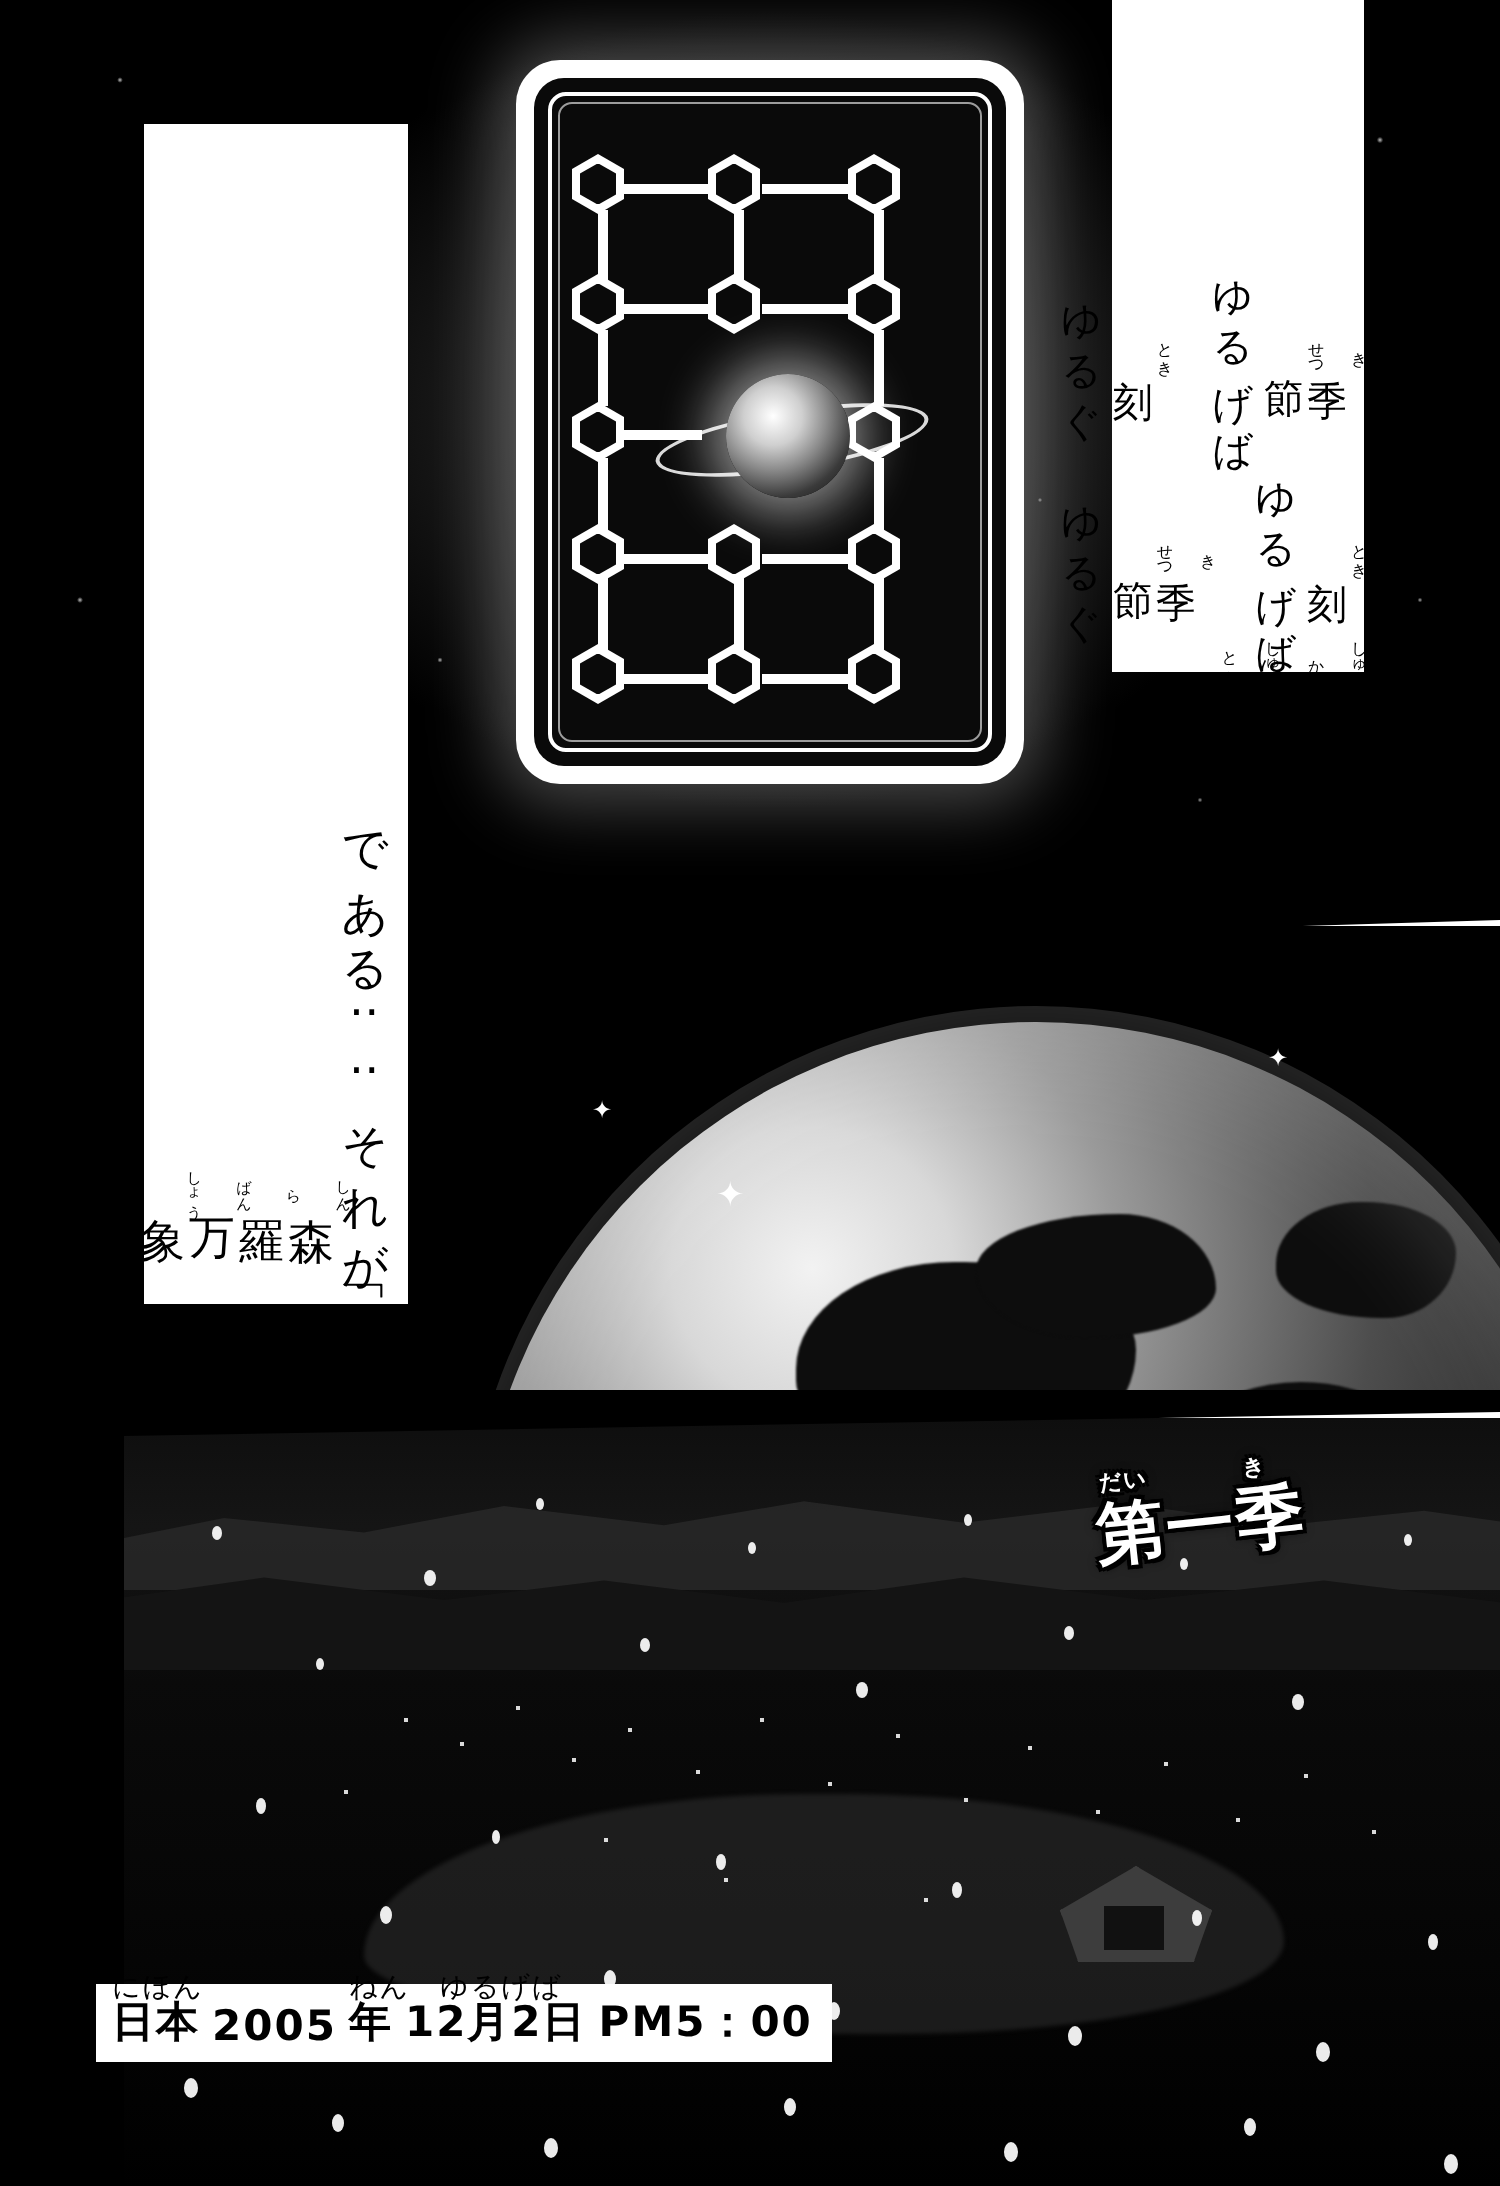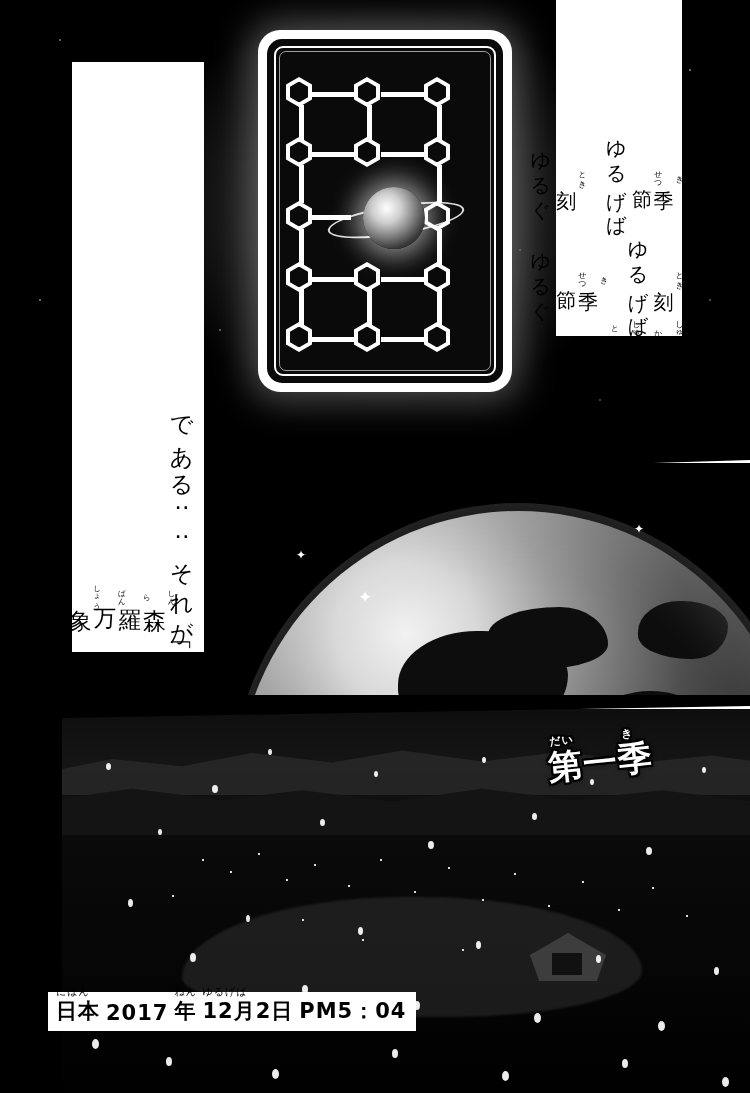--- a/index.html
+++ b/index.html
@@ -348,24 +348,24 @@
   }
   .caption .ruby-top {
     position: relative;
     display: inline-block;
   }
   .caption .ruby-top > .ruby {
     position: absolute;
     left: 0;
     right: 12px;
     top: -12px;
-    font-size: 10px;
+    font-size: 14px;
     font-weight: normal;
     letter-spacing: 1px;
-    text-align: left;
+    text-align: right;
     white-space: nowrap;
   }
 </style>
 </head>
 <body>
 
 <div class="page">
 
   <div class="panel-card">
     <div class="starfield"></div>
@@ -543,25 +543,25 @@
     <div class="col">
       <span>である‥‥</span>
     </div>
   </div>
 
   <div class="caption">
     <span class="ruby-top">
       <span class="ruby">にほん</span>
       <span>日本</span>
     </span>
-    <span>2017</span>
+    <span>2005</span>
     <span class="ruby-top">
       <span class="ruby">ねん</span>
       <span>年</span>
     </span>
     <span class="ruby-top">
       <span class="ruby">ゆるげば</span>
       <span>12月2日</span>
     </span>
-    <span>PM5：04</span>
+    <span>PM5：00</span>
   </div>
 
 </div>
 
 </body></html>

